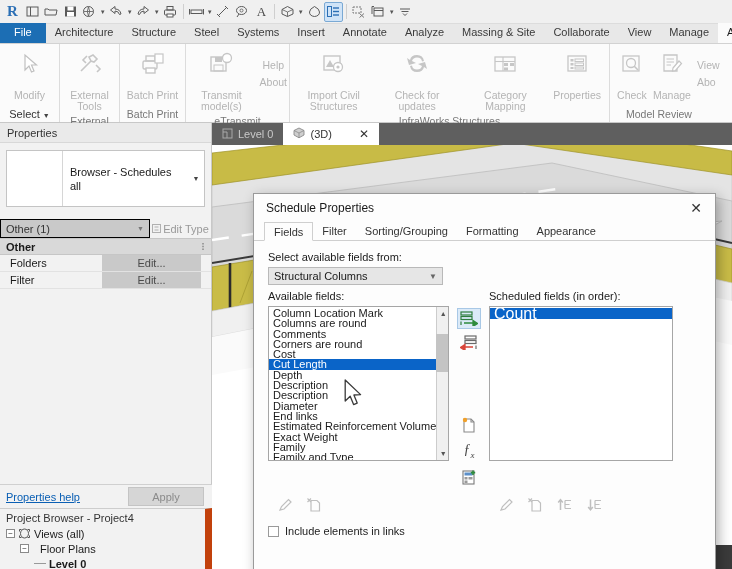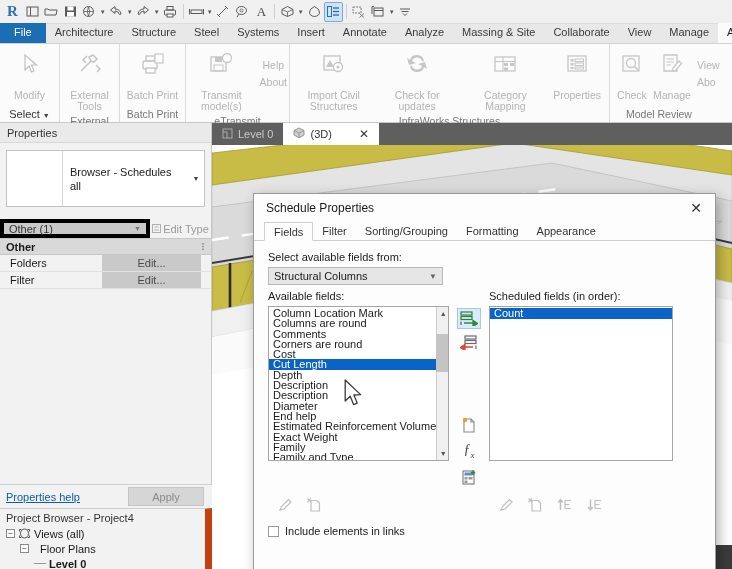--- a/index.html
+++ b/index.html
@@ -88,21 +88,21 @@
     margin: 7px 6px 12px 6px; height: 57px; background: #fff;
     border: 1px solid #c4c4c4; display: flex; align-items: center;
   }
   .props-thumb { width: 56px; height: 55px; background: #fff;
     border-right: 1px solid #d6d6d6; }
   .props-typetxt { flex: 1; padding-left: 7px; font-size: 11px;
     color: #1a1a1a; line-height: 14px; }
   .props-arrow { width: 16px; text-align: center; color: #444; font-size: 7px; }
   .props-selrow { display: flex; margin-top: 4px; height: 19px; align-items: stretch; }
   .props-sel {
-    flex: 1; background: #c9c9c9; border: 4px solid #000000;
+    flex: 1; background: #c9c9c9; border: 1px solid #000000;
     display: flex; align-items: center; padding-left: 5px;
     font-size: 11px; color: #333;
   }
   .props-sel .cv { margin-left: auto; margin-right: 5px; font-size: 7px; color: #777; }
   .props-edittype {
     width: 61px; display: flex; align-items: center; justify-content: center;
     font-size: 11px; color: #999; gap: 2px; background: #f2f2f2;
   }
   .props-grouphdr {
     height: 17px; background: #d9d9d9; border-top: 1px solid #c6c6c6;
@@ -215,21 +215,21 @@
   .mbtn { width: 24px; height: 21px; display: flex; align-items: center;
     justify-content: center; margin-bottom: 3px; }
   .mbtn.act { background: #dbeaf8; border: 1px solid #a8c8e6; }
   .mbtn-sp { height: 58px; }
   .mbtn-sm { width: 20px; height: 22px; display: flex; align-items: center;
     justify-content: center; margin-bottom: 4px; }
   .fx { font-family: "Liberation Serif", serif; font-style: italic;
     font-size: 14px; color: #444; }
   .scheduled-box { height: 155px; background: #fff; border: 1px solid #a6a6a6;
     padding: 1px 0 0 0; }
-  .sli { font-size: 11px; padding-left: 4px; height: 11px; line-height: 11px; }
+  .sli { font-size: 16px; padding-left: 4px; height: 11px; line-height: 11px; }
   .sli.sel { background: #0a64c8; color: #fff; }
 
   .toolrow { display: flex; margin-top: 6px; align-items: center; }
   .tr-left { width: 181px; display: flex; gap: 14px; padding-left: 10px; }
   .tr-right { margin-left: 40px; display: flex; gap: 14px; padding-left: 10px; }
   .tico { color: #b8b8b8; display: flex; align-items: center; }
 
   .chkrow { display: flex; align-items: center; gap: 6px; margin-top: 13px; }
   .chk { width: 11px; height: 11px; border: 1px solid #9a9a9a; background: #fff; }
 
@@ -728,21 +728,21 @@
               <div class="li">Column Location Mark</div>
               <div class="li">Columns are round</div>
               <div class="li">Comments</div>
               <div class="li">Corners are round</div>
               <div class="li">Cost</div>
               <div class="li sel">Cut Length</div>
               <div class="li">Depth</div>
               <div class="li">Description</div>
               <div class="li">Description</div>
               <div class="li">Diameter</div>
-              <div class="li">End help</div>
+              <div class="li">End links</div>
               <div class="li">Estimated Reinforcement Volume</div>
               <div class="li">Exact Weight</div>
               <div class="li">Family</div>
               <div class="li">Family and Type</div>
             </div>
             <div class="sbar">
               <div class="sbtn">▲</div>
               <div class="sbtn">▼</div>
             </div>
             <div class="sthumb"></div>

